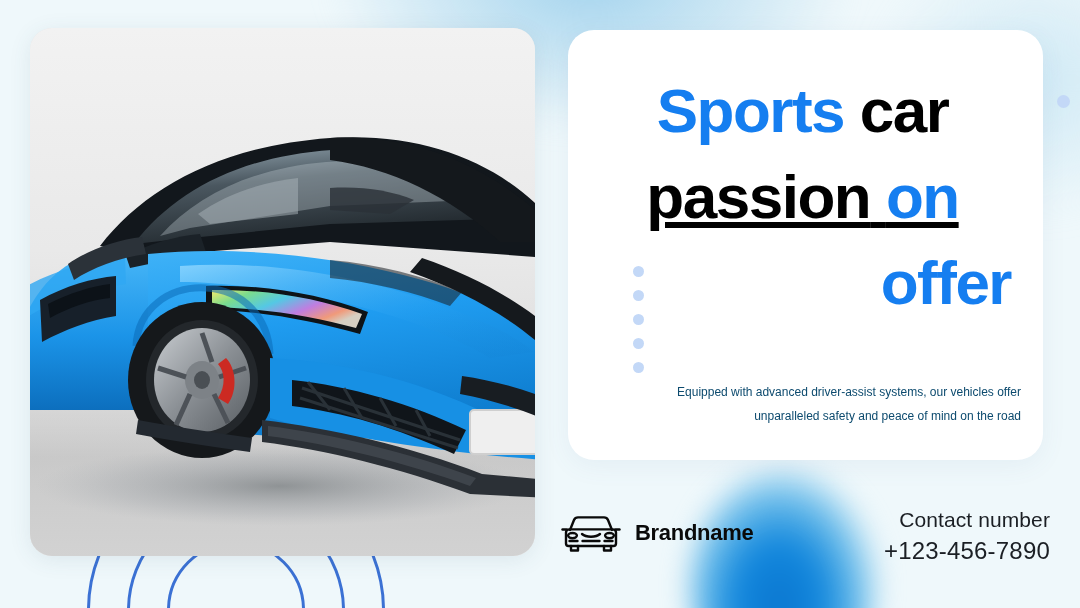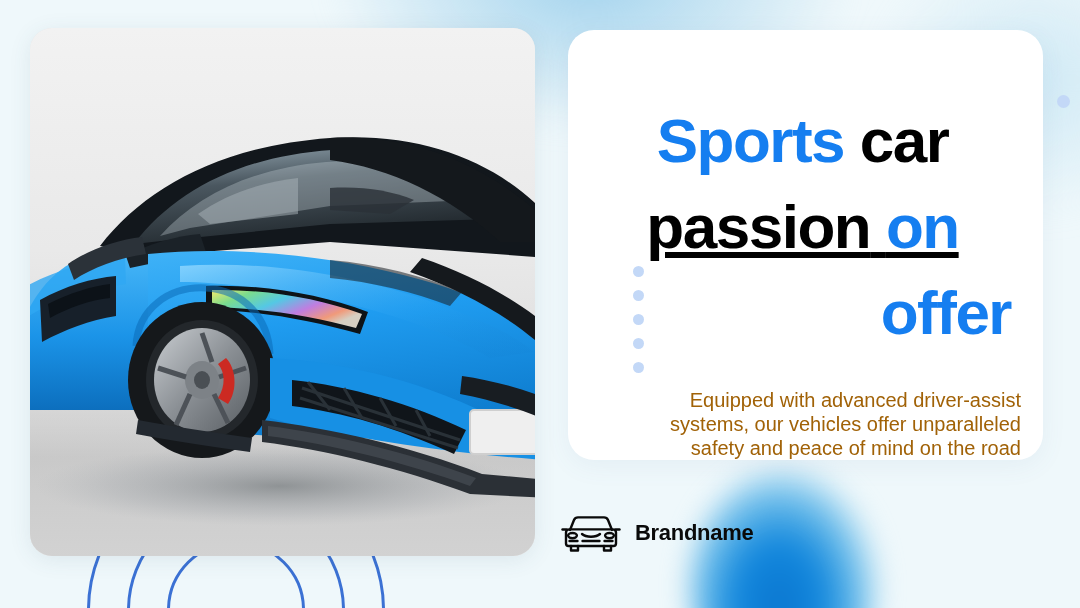--- a/index.html
+++ b/index.html
@@ -123,21 +123,21 @@
     top: 38px;
     text-align: right;
     font-size: 62px;
     line-height: 86px;
     font-weight: 700;
     letter-spacing: -1.5px;
     color: #000000;
   }
   .headline .accent { color: #157ef0; }
   .headline .ln { display: block; white-space: nowrap; }
-  .headline .ln1 { text-align: center; margin-top: 30px; }
+  .headline .ln1 { text-align: center; }
   .headline .ln2 { text-align: center; text-decoration: underline; }
   .headline .ln3 { text-align: right; padding-right: 2px; }
 
   .dot-column {
     position: absolute;
     left: 633px;
     top: 266px;
     display: flex;
     flex-direction: column;
     gap: 13px;
@@ -158,23 +158,23 @@
     border-radius: 50%;
     background: #c3d8f7;
   }
 
   .body-copy {
     position: absolute;
     left: 46px;
     right: 22px;
     top: 338px;
     text-align: right;
-    font-size: 20px;
+    font-size: 12px;
     line-height: 24px;
-    color: #a16207;
+    color: #0c4a6e;
     font-weight: 400;
   }
 
   
   .brand {
     position: absolute;
     left: 560px;
     top: 512px;
     display: flex;
     align-items: center;
@@ -375,14 +375,18 @@
         <ellipse cx="49.5" cy="23.6" rx="4.4" ry="2.6"></ellipse>
         <path d="M22 22 C 26 25.6, 36 25.6, 40 22"></path>
         <path d="M9.5 29 L17.5 29"></path>
         <path d="M22.5 29 L39.5 29"></path>
         <path d="M44.5 29 L52.5 29"></path>
       </g>
     </svg>
     <span class="brand-name">Brandname</span>
   </div>
 
+  <div class="contact">
+    <div class="contact-label">Contact number</div>
+    <div class="contact-number">+123-456-7890</div>
+  </div>
 
 </div>
 
 </body></html>

